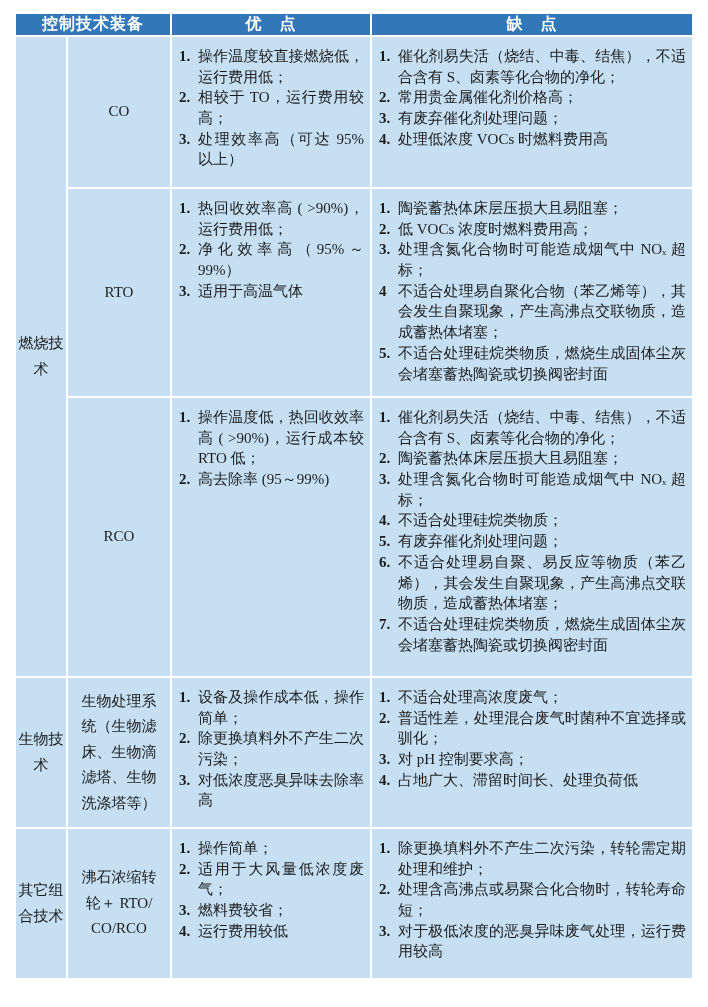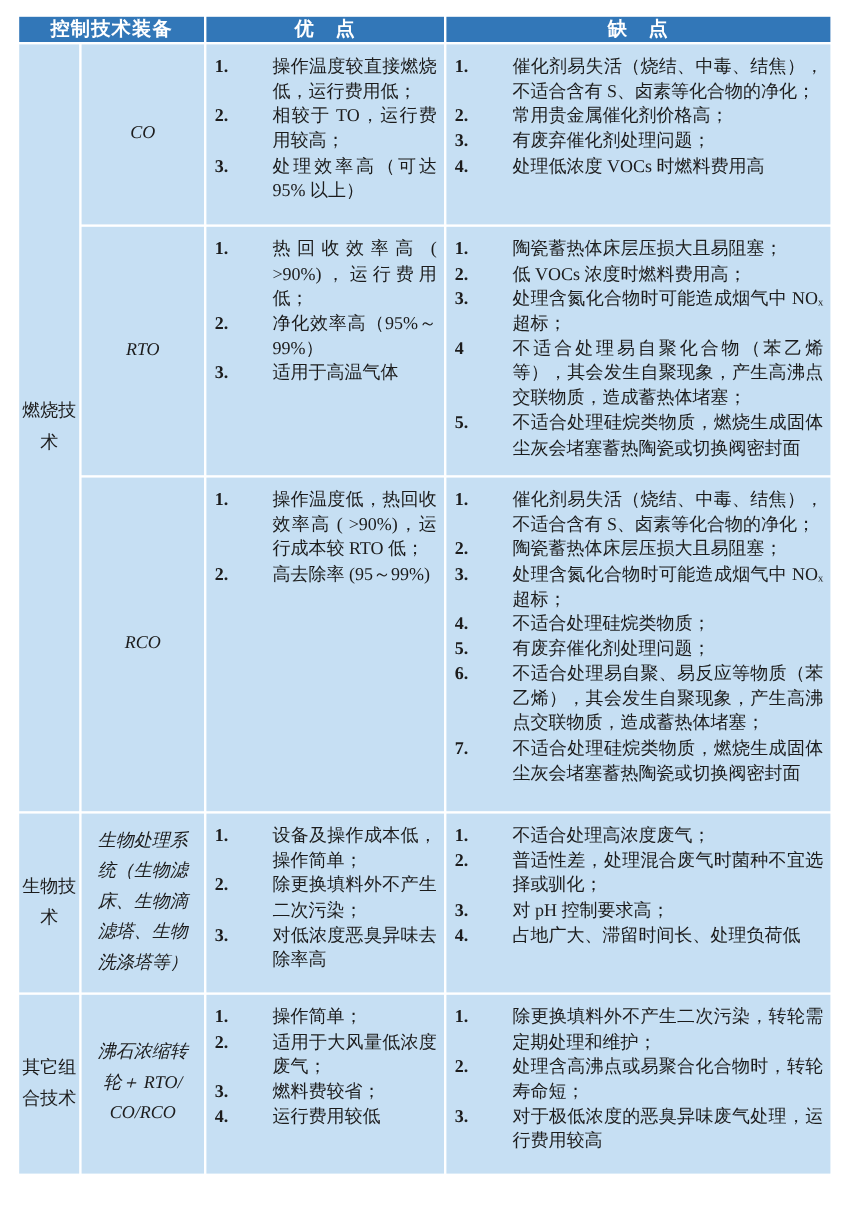--- a/index.html
+++ b/index.html
@@ -37,38 +37,36 @@
     text-align:center;
     font-size:15px;
     line-height:1.7;
     padding:0 0;
   }
   .equip-cell{
     text-align:center;
     font-size:15px;
     line-height:1.7;
     padding:0 8px;
-    font-style:italic;
   }
   .list-cell{
     vertical-align:top;
     padding:9px 6px 8px 7px;
   }
   .li{
     display:flex;
     line-height:1.38;
   }
   .li .n{
     flex:0 0 19px;
     font-weight:bold;
   }
   .li .t{
     flex:1;
     text-align:justify;
-    margin-left:29px;
   }
   tr.h-head{height:20px;}
   tr.h-co{height:150px;}
   tr.h-rto{height:207px;}
   tr.h-rco{height:278px;}
   tr.h-bio{height:149px;}
   tr.h-other{height:149px;}
 </style>
 </head>
 <body>

